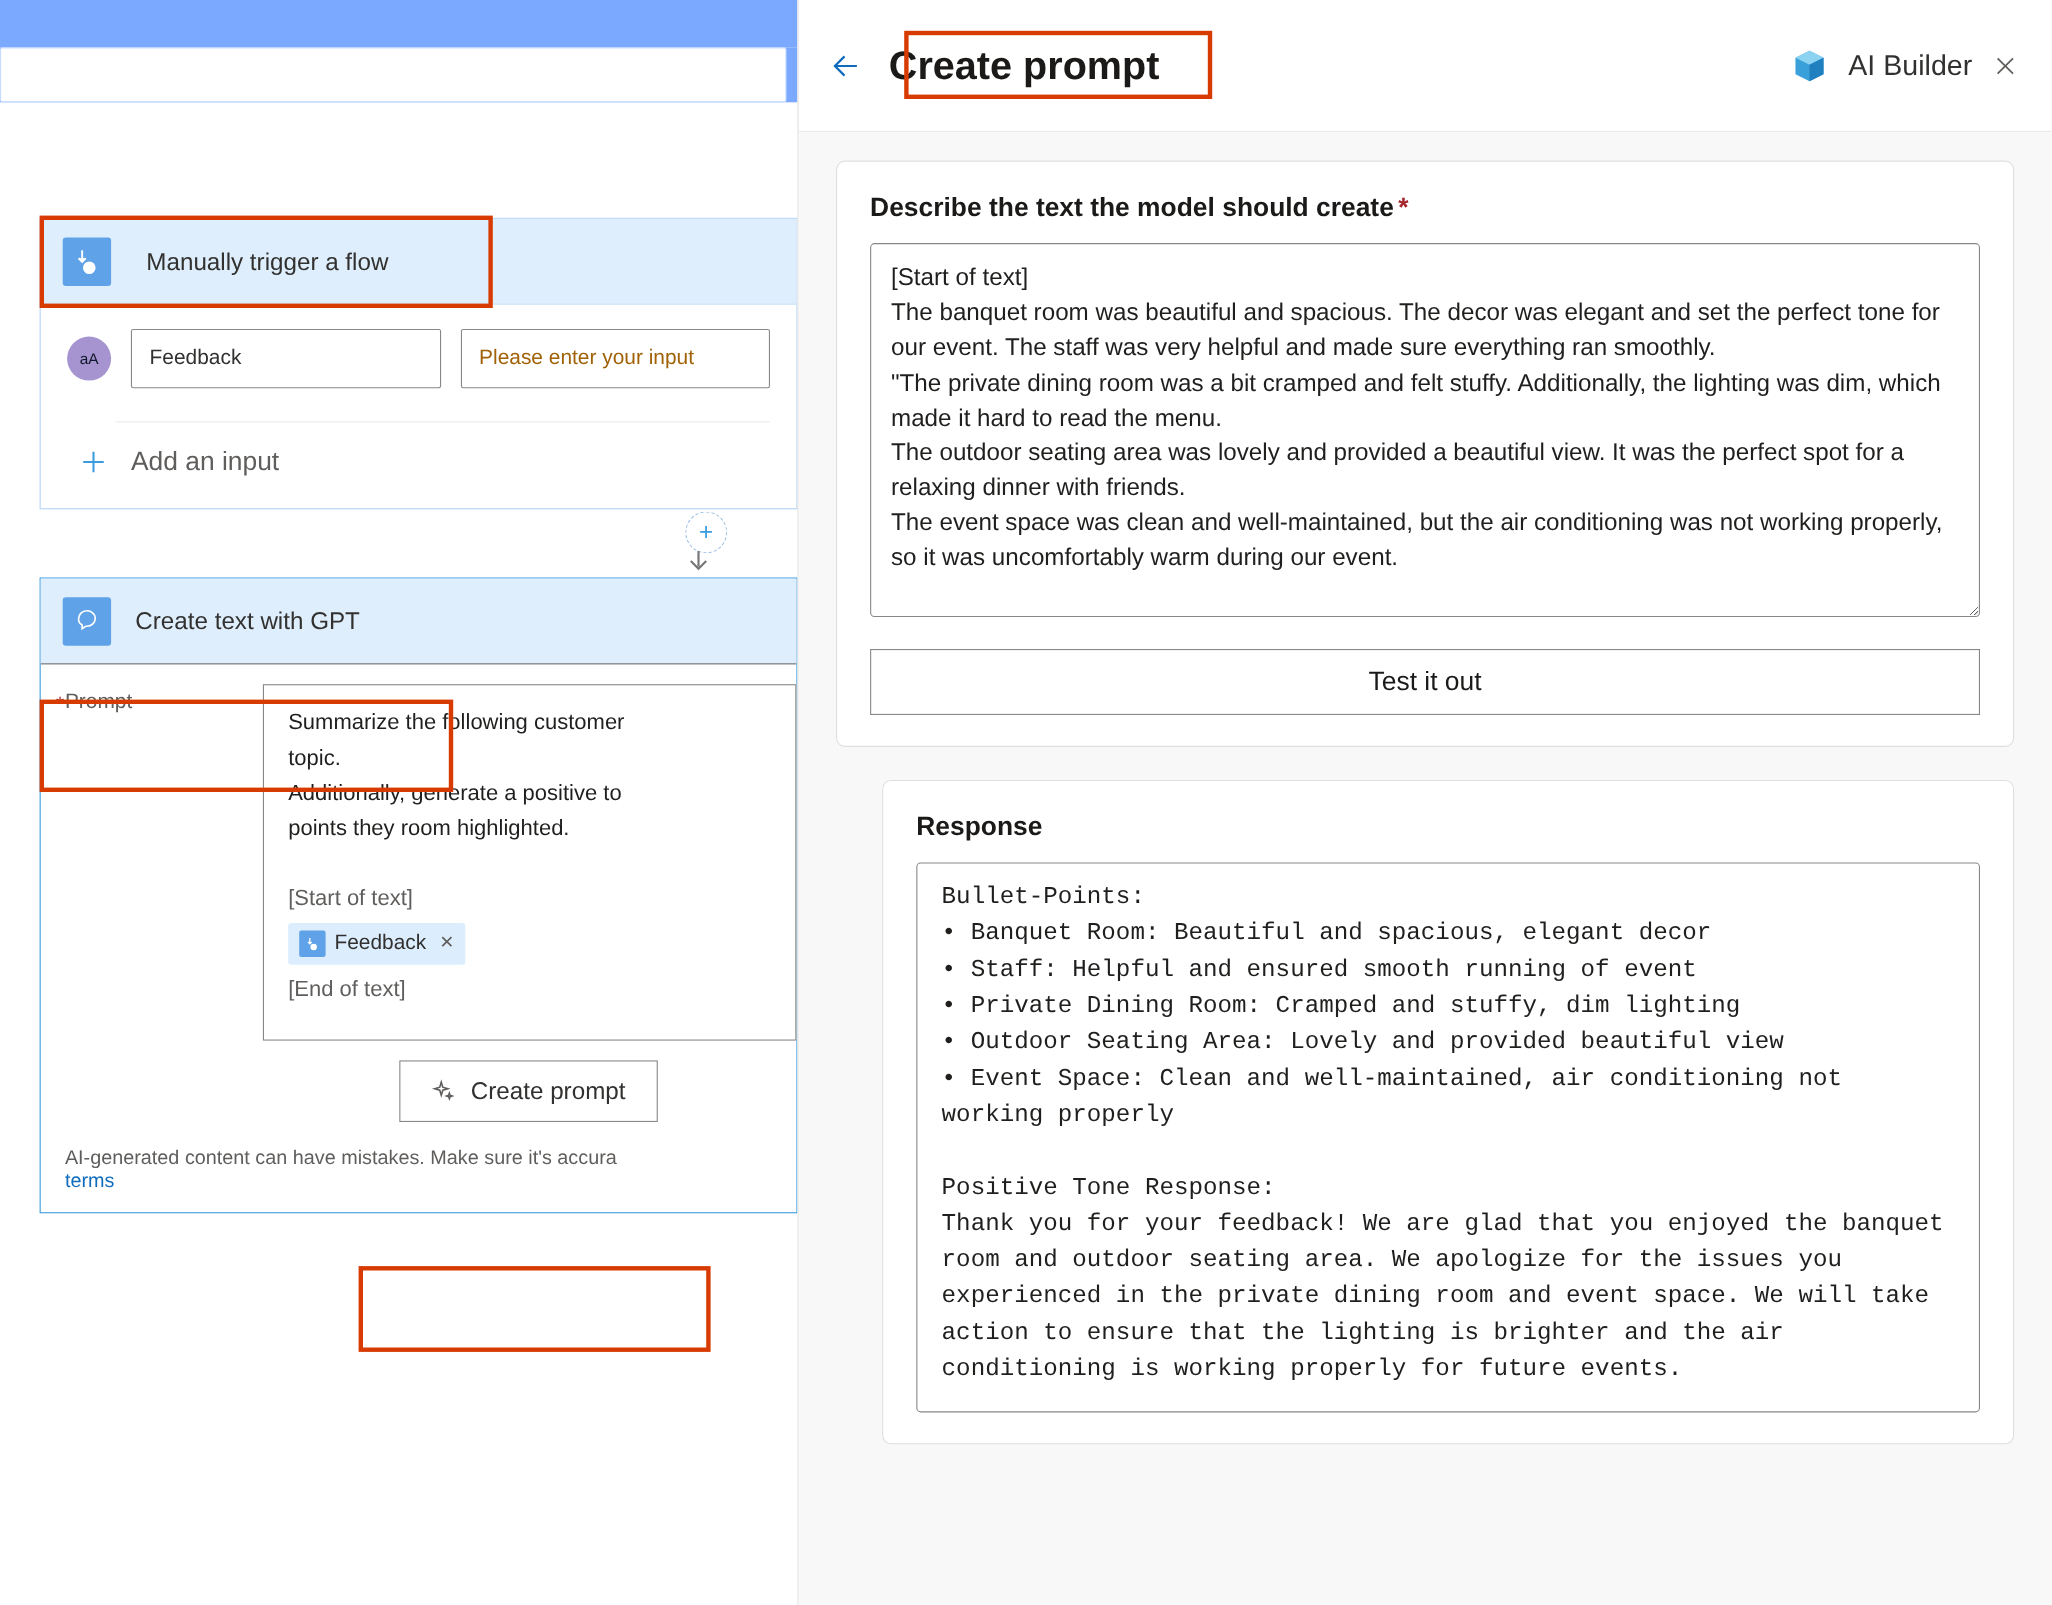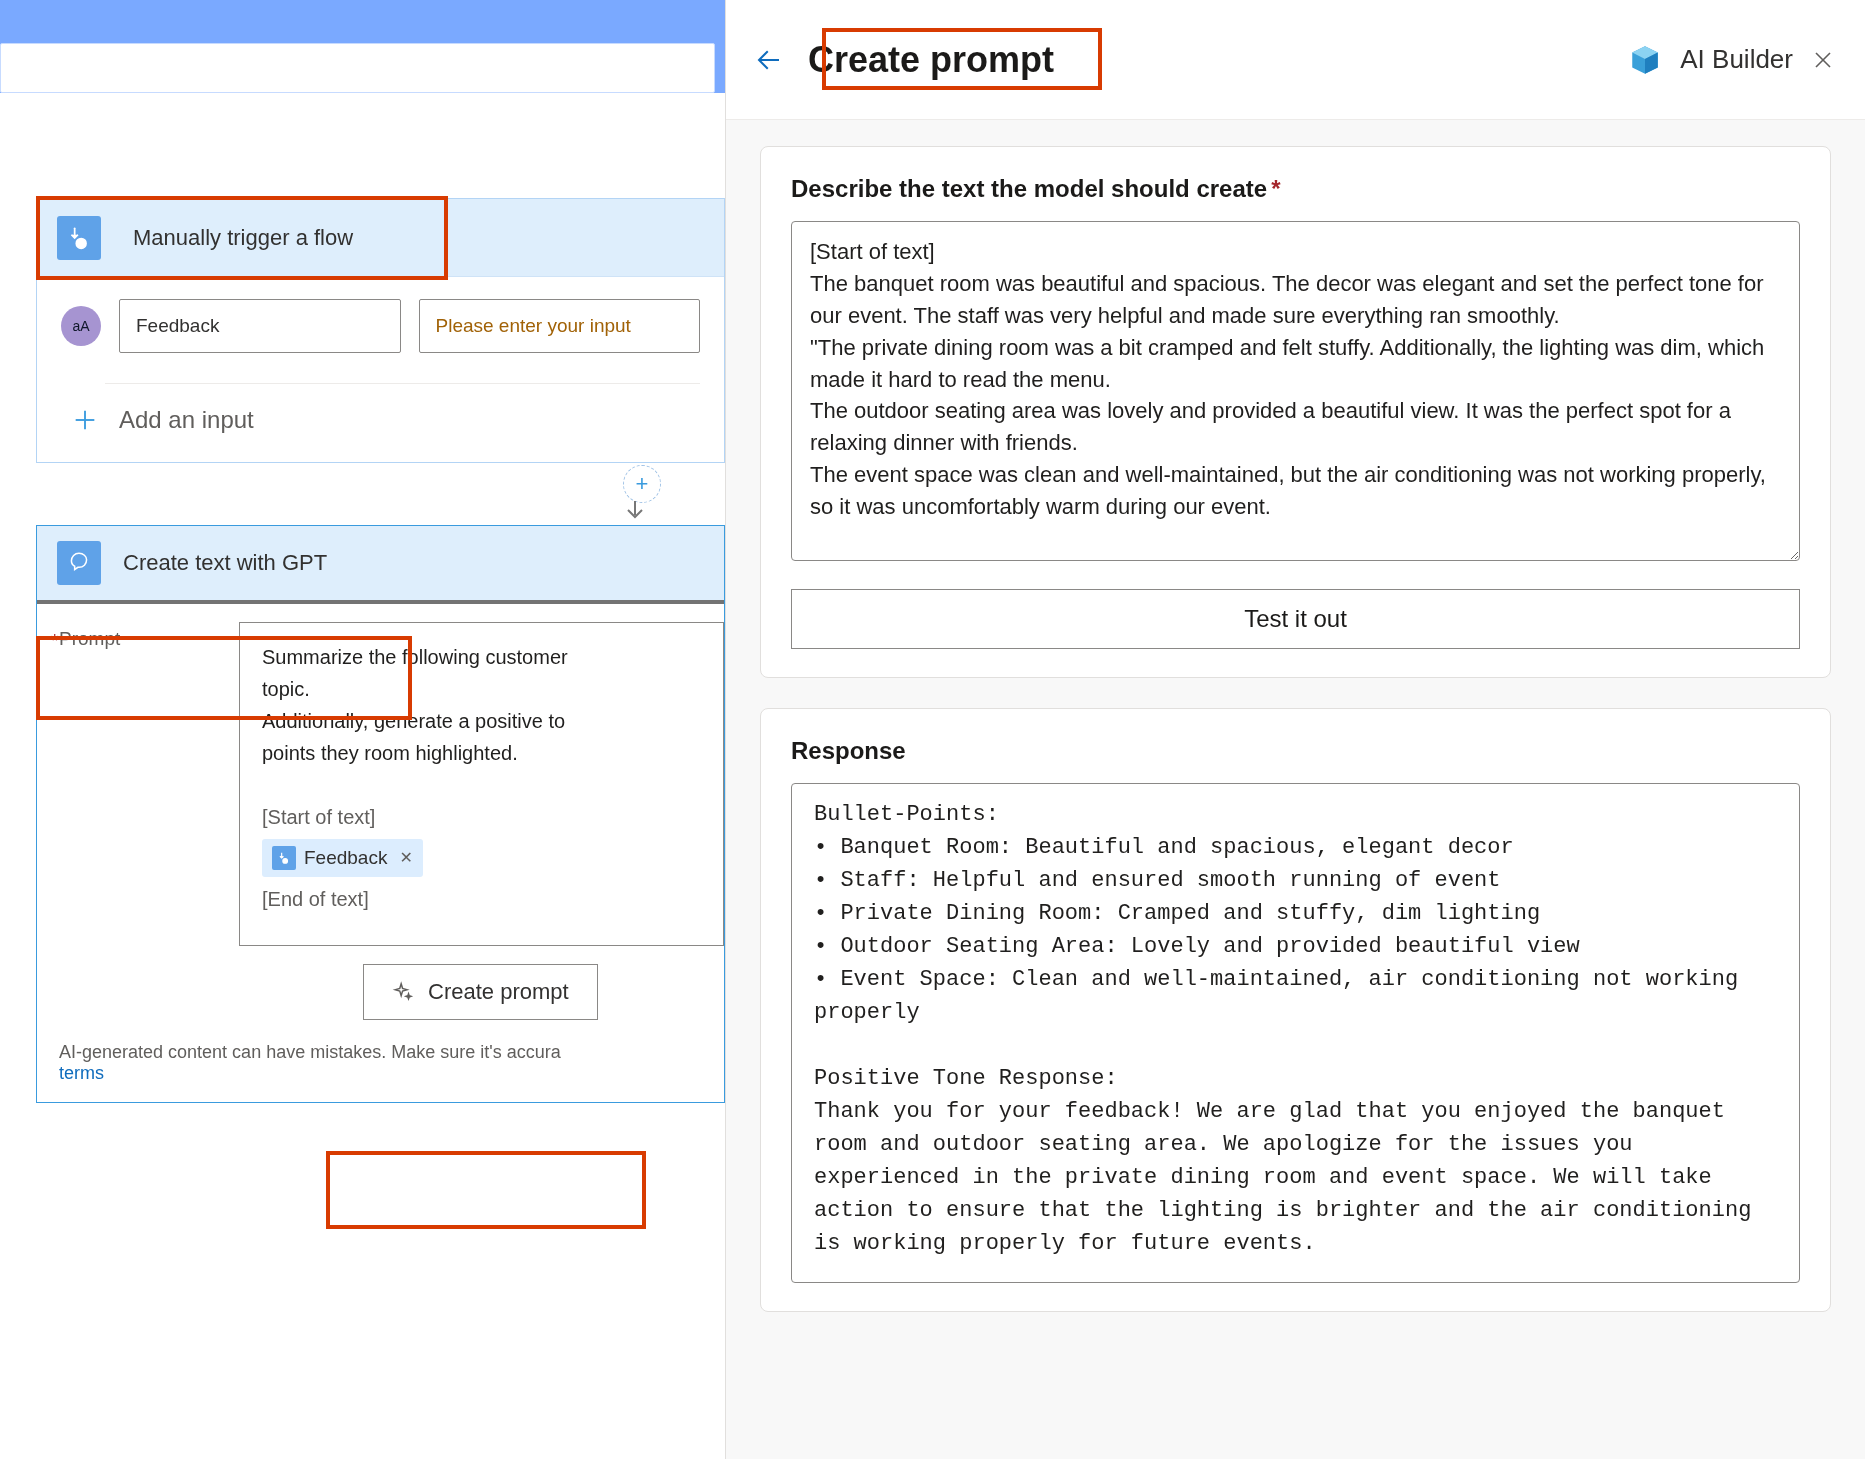--- a/index.html
+++ b/index.html
@@ -110,21 +110,21 @@
   .flow-card2{
     margin:0 0 0 36px;
     width:689px;
     border:1px solid #3a9bde;
     background:#fff;
   }
   .flow-card2 .hdr{
     display:flex;align-items:center;
     height:78px;
     background:#deeefc;
-    border-bottom:4px solid #737373;
+    border-bottom:1px solid #737373;
     padding:0 20px;gap:22px;
   }
   .prompt-row{
     display:flex;padding:18px 0 0 22px;gap:30px;
   }
   .prompt-row .lbl{
     width:150px;font-size:19px;color:#605e5c;padding-top:6px;
     position:relative;
   }
   .prompt-row .lbl .star{color:#a4262c;position:absolute;left:-8px;top:8px;}
@@ -177,21 +177,21 @@
   .r-hdr .rgt{display:flex;align-items:center;gap:18px;}
   .aib-ic{width:34px;height:34px;}
   .aib-txt{font-size:26px;color:#323130;}
   .close-ic{width:24px;height:24px;color:#605e5c;}
 
   .r-body{flex:1;background:#f8f8f8;padding:26px 34px;overflow:auto;}
   .card{
     background:#fff;border:1px solid #e1dfdd;border-radius:8px;
     padding:28px 30px;
   }
-  .card + .card{margin-top:30px;}
+  .card + .card{margin-top:30px;margin-left:42px;}
   .card-title{font-size:24px;font-weight:600;color:#1b1a19;margin-bottom:18px;}
   .req{color:#a4262c;margin-left:4px;}
   .ta{
     width:100%;height:340px;resize:both;
     border:1px solid #8a8886;border-radius:4px;
     padding:14px 18px;font-size:22px;color:#201f1e;
     font-family:inherit;line-height:1.45;
     overflow-y:scroll;
   }
   .test-btn{

